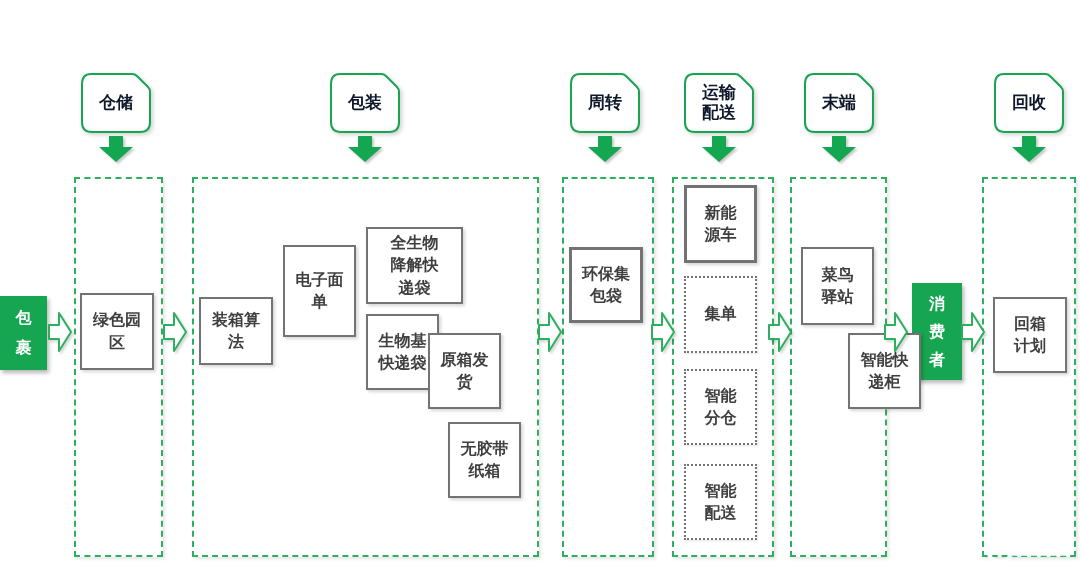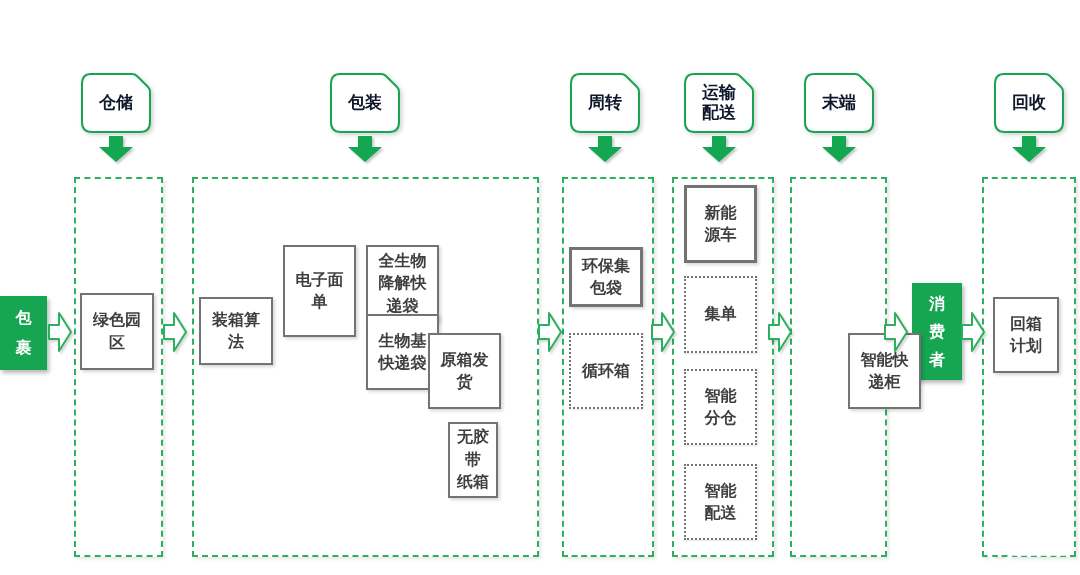--- a/index.html
+++ b/index.html
@@ -125,46 +125,47 @@
 费
 者</div>
 
   <div class="box" style="left:80px;top:293px;width:74px;height:77px">绿色园
 区</div>
 
   <div class="box" style="left:199px;top:297px;width:74px;height:68px">装箱算
 法</div>
   <div class="box" style="left:283px;top:245px;width:73px;height:92px">电子面
 单</div>
-  <div class="box" style="left:366px;top:245px;width:73px;height:77px">全生物
+  <div class="box" style="left:366px;top:227px;width:97px;height:77px">全生物
 降解快
 递袋</div>
   <div class="box" style="left:366px;top:314px;width:73px;height:76px">生物基
 快递袋</div>
   <div class="box" style="left:428px;top:333px;width:73px;height:76px">原箱发
 货</div>
-  <div class="box" style="left:448px;top:422px;width:50px;height:76px">无胶带
+  <div class="box" style="left:448px;top:422px;width:73px;height:76px">无胶带
 纸箱</div>
 
-  <div class="box strong" style="left:569px;top:247px;width:74px;height:60px">环保集
+  <div class="box strong" style="left:569px;top:247px;width:74px;height:76px">环保集
 包袋</div>
-  <div class="box dotted" style="left:569px;top:333px;width:74px;height:76px">循环箱</div>
 
   <div class="box strong" style="left:684px;top:185px;width:73px;height:78px">新能
 源车</div>
   <div class="box dotted" style="left:684px;top:276px;width:73px;height:77px">集单</div>
   <div class="box dotted" style="left:684px;top:369px;width:73px;height:76px">智能
 分仓</div>
   <div class="box dotted" style="left:684px;top:464px;width:73px;height:76px">智能
 配送</div>
 
+  <div class="box" style="left:801px;top:247px;width:73px;height:78px">菜鸟
+驿站</div>
   <div class="box" style="left:848px;top:333px;width:73px;height:76px">智能快
 递柜</div>
 
-  <div class="box" style="left:993px;top:297px;width:66px;height:76px">回箱
+  <div class="box" style="left:993px;top:297px;width:74px;height:76px">回箱
 计划</div>
 
   <svg class="harrow" style="left:48px" width="24" height="42">
       <path d="M1 14 H11 V2 L23 21 L11 40 V28 H1 Z" fill="#ffffff" stroke="#2cb05f" stroke-width="2" stroke-linejoin="round"></path>
     </svg>
   <svg class="harrow" style="left:163px" width="24" height="42">
       <path d="M1 14 H11 V2 L23 21 L11 40 V28 H1 Z" fill="#ffffff" stroke="#2cb05f" stroke-width="2" stroke-linejoin="round"></path>
     </svg>
   <svg class="harrow" style="left:538px" width="24" height="42">
       <path d="M1 14 H11 V2 L23 21 L11 40 V28 H1 Z" fill="#ffffff" stroke="#2cb05f" stroke-width="2" stroke-linejoin="round"></path>

